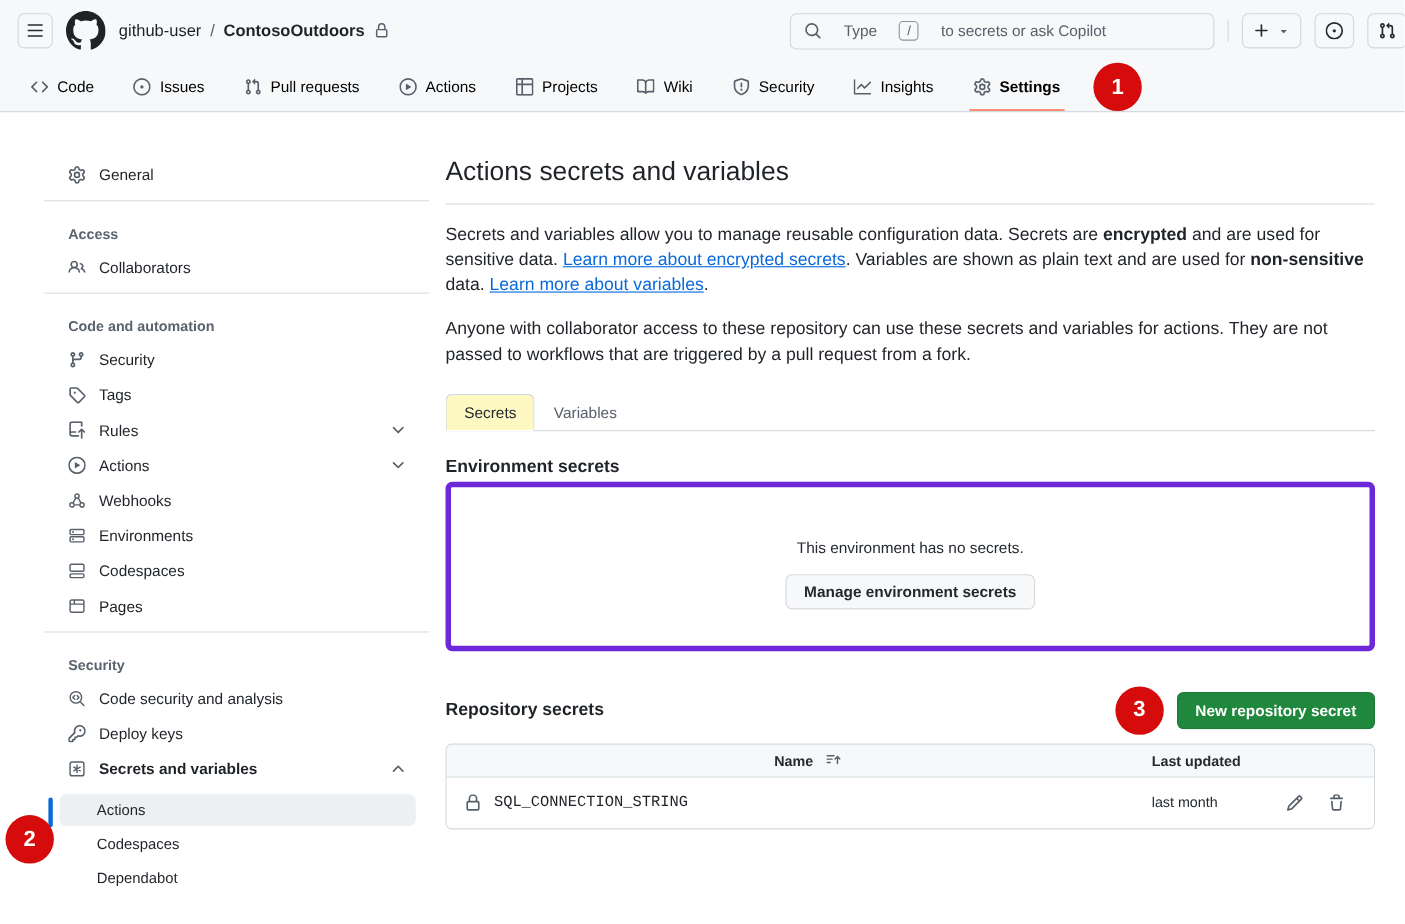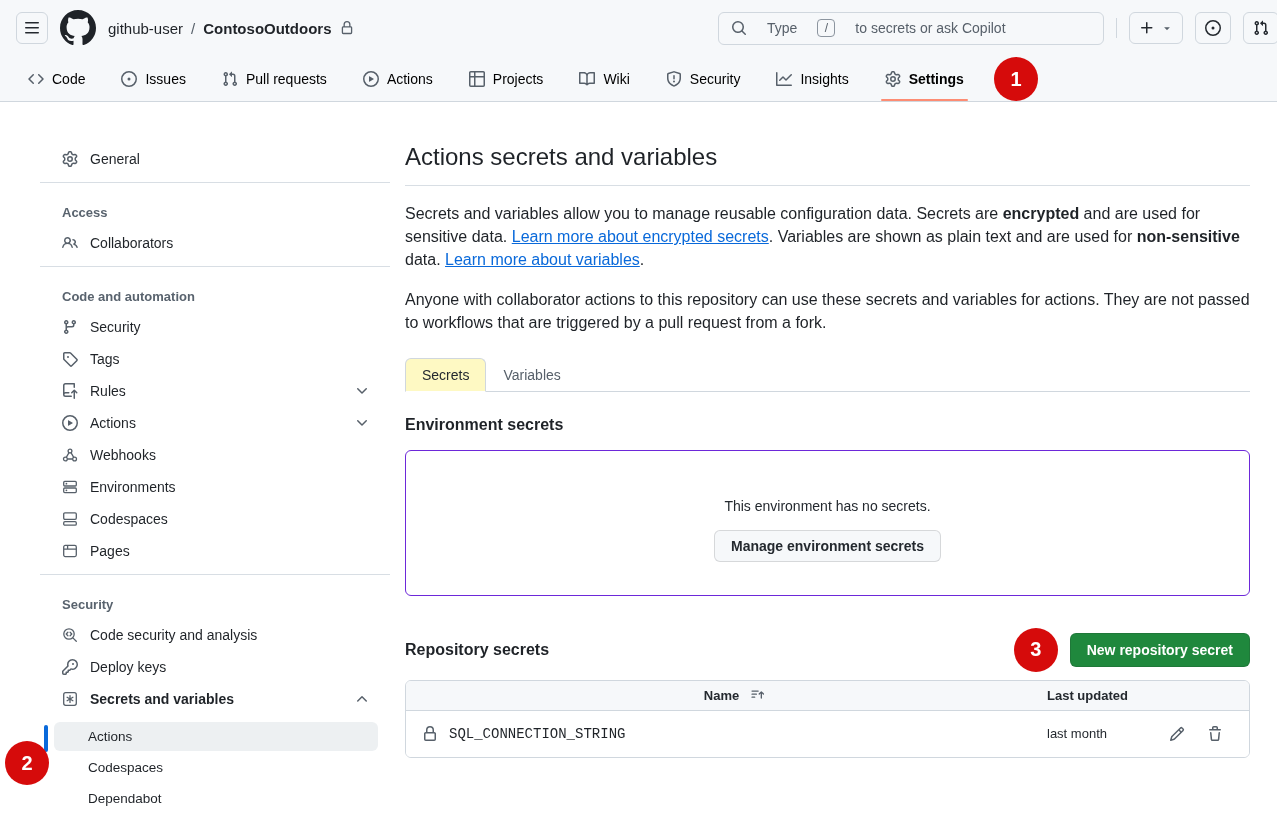--- a/index.html
+++ b/index.html
@@ -121,21 +121,21 @@
     border-radius:6px 6px 0 0; margin-bottom:-1px; background:transparent;
   }
   .tabnav-tab.active {
     background:#fef9c3; color:#24292f; border-color:#d0d7de;
     border-bottom:1px solid #fff;
   }
 
   .section-heading { font-size:16px; font-weight:700; margin:24px 0 0; }
 
   .empty-box {
-    border:1px solid #6d28d9; border-radius:6px; margin-top:16px;
+    border:5px solid #6d28d9; border-radius:6px; margin-top:4px;
     padding:47px 16px 33px; text-align:center;
   }
   .empty-msg { font-size:14px; color:#24292f; margin:0 0 16px; }
   .btn {
     display:inline-flex; align-items:center; justify-content:center;
     height:32px; padding:0 16px; font-size:14px; font-weight:600;
     border-radius:6px; border:1px solid rgba(31,35,40,0.15);
     background:#f6f8fa; color:#24292f;
   }
   .btn-primary { background:#1f883d; color:#ffffff; height:34px; border-color:rgba(31,35,40,0.15); }
@@ -479,21 +479,21 @@
             <span>Dependabot</span>
           </div>
         </div>
       </aside>
 
     <main class="main">
       <h1 class="page-title">Actions secrets and variables</h1>
 
       <div class="intro">
         <p>Secrets and variables allow you to manage reusable configuration data. Secrets are <strong>encrypted</strong> and are used for sensitive data. <a>Learn more about encrypted secrets</a>. Variables are shown as plain text and are used for <strong>non-sensitive</strong> data. <a>Learn more about variables</a>.</p>
-        <p>Anyone with collaborator actions to this repository can use these secrets and variables for actions. They are not passed to workflows that are triggered by a pull request from a fork.</p>
+        <p>Anyone with collaborator access to these repository can use these secrets and variables for actions. They are not passed to workflows that are triggered by a pull request from a fork.</p>
       </div>
 
       <div class="tabnav">
           <button class="tabnav-tab active">Secrets</button>
           <button class="tabnav-tab">Variables</button>
         </div>
 
       <h2 class="section-heading">Environment secrets</h2>
 
       <div class="empty-box">

